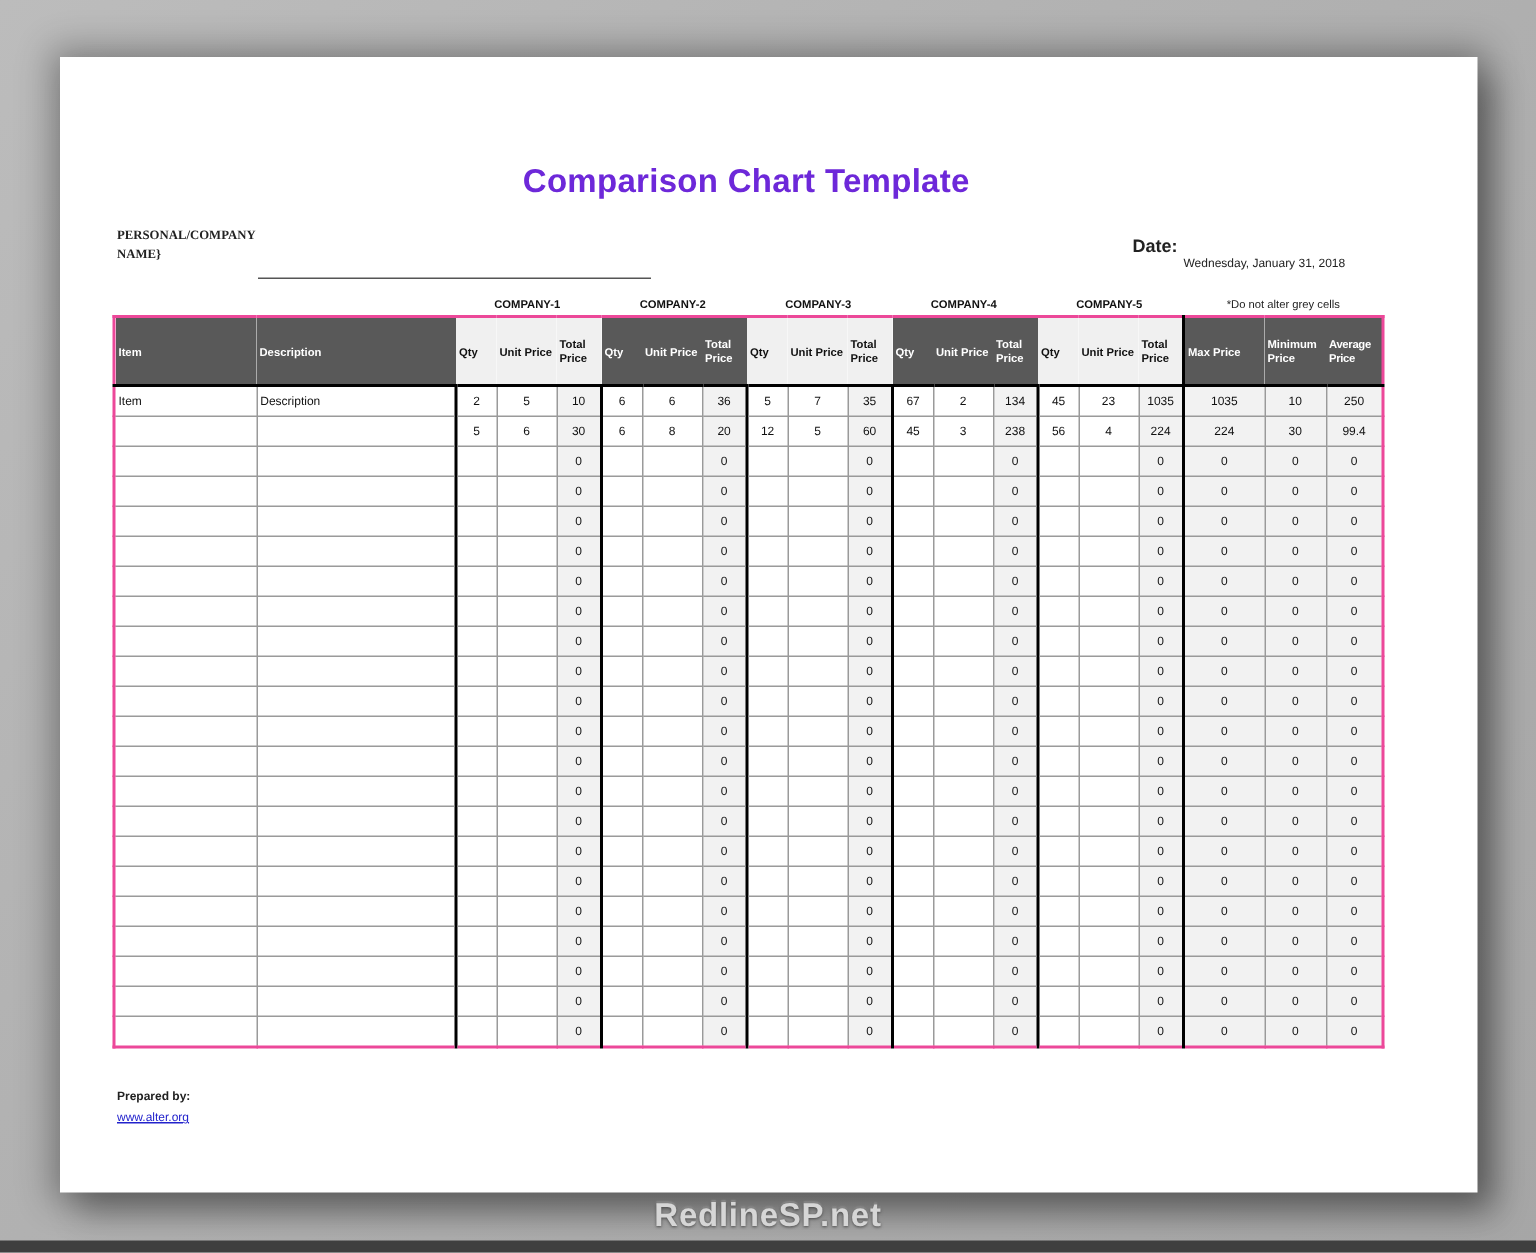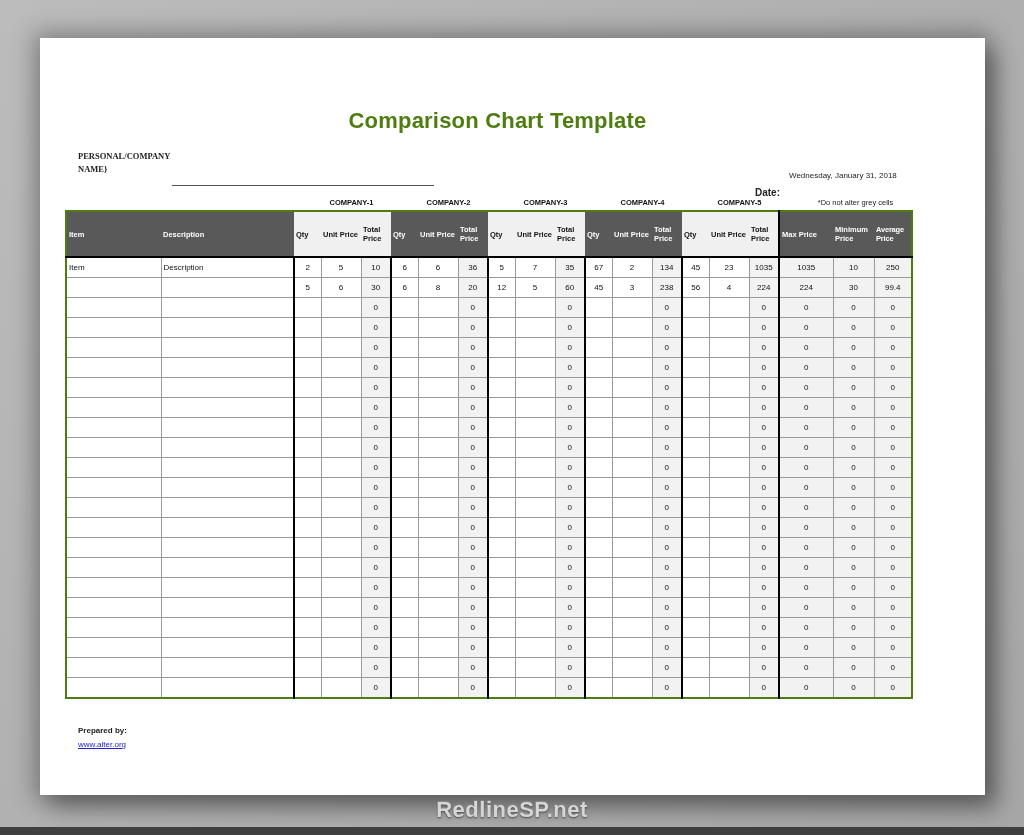--- a/index.html
+++ b/index.html
@@ -9,52 +9,52 @@
     font-family:"Liberation Sans",sans-serif;
     -webkit-font-smoothing:antialiased;
   }
   .page{
     position:absolute;left:40px;top:38px;width:945px;height:757px;
     background:#ffffff;
     box-shadow:0 0 22px 6px rgba(0,0,0,0.30),12px 14px 20px rgba(0,0,0,0.28);
   }
   .title{
     position:absolute;left:35px;top:70px;width:845px;
-    text-align:center;font-size:22px;font-weight:bold;color:#4d7c0f;letter-spacing:0.2px;
+    text-align:center;font-size:22px;font-weight:bold;color:#6d28d9;letter-spacing:0.2px;
   }
   .name-label{
     position:absolute;left:38px;top:112px;width:112px;
     font-size:8.5px;font-weight:bold;color:#222;line-height:13px;font-family:Liberation Serif, serif;
   }
   .name-underline{
     position:absolute;left:132px;top:147px;width:262px;height:1px;background:#555;
   }
   .date-label{
-    position:absolute;left:715px;top:149px;font-size:10px;font-weight:bold;color:#222;
+    position:absolute;left:715px;top:119px;font-size:12px;font-weight:bold;color:#222;
   }
   .date-value{
     position:absolute;left:749px;top:133px;font-size:8px;color:#222;
   }
   
   .company-row{
     position:absolute;left:35px;top:157px;width:846px;height:15px;
     display:flex;align-items:center;
   }
   .company-row .spacer{width:228px;flex:none;}
   .company-row .clabel{
     width:97px;flex:none;text-align:center;font-size:7.5px;font-weight:bold;color:#111;
   }
   .company-row .note{
     width:133px;flex:none;text-align:center;font-size:7.5px;color:#222;padding-left:2px;box-sizing:border-box;
   }
   
   table.cmp{
-    position:absolute;left:25px;top:172px;width:846px;
+    position:absolute;left:35px;top:172px;width:846px;
     border-collapse:collapse;table-layout:fixed;
-    border:2px solid #4d7c0f;
+    border:2px solid #ec4899;
     font-size:8px;color:#111;
   }
   table.cmp th{
     height:42px;font-size:7.5px;line-height:9px;font-weight:bold;
     padding:1px 2px;border:none;border-bottom:2px solid #000;overflow:hidden;
   }
   table.cmp td{
     height:19px;padding:0 2px;border:1px solid #9a9a9a;overflow:hidden;white-space:nowrap;
   }
   .hdark{background:#595959;color:#ffffff;}

